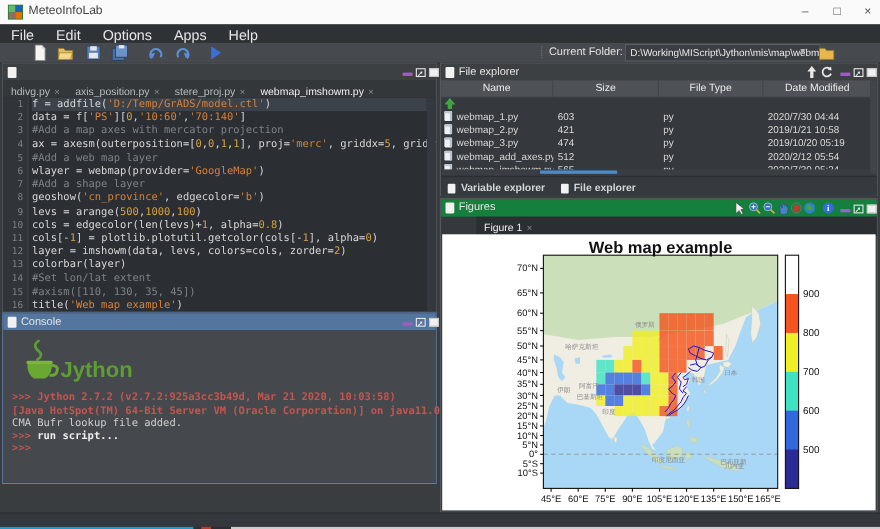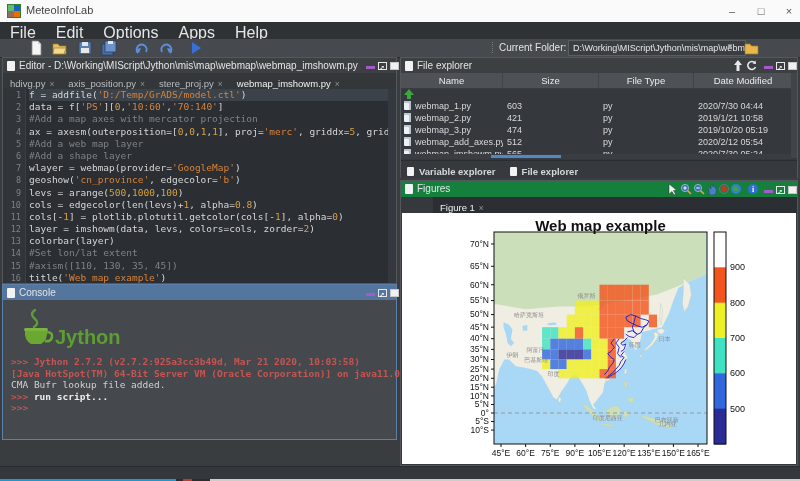--- a/index.html
+++ b/index.html
@@ -5,21 +5,21 @@
   html,body{margin:0;padding:0;background:#222;}
   #app{position:relative;width:800px;height:481px;overflow:hidden;background:#3a3d40;
        font-family:"Liberation Sans",sans-serif;-webkit-font-smoothing:antialiased;}
   .abs{position:absolute;}
   
   #titlebar{left:0;top:0;width:800px;height:22px;background:#fafafa;border-bottom:1px solid #d8d8d8;}
   #titlebar .title{left:26px;top:4px;font-size:11px;color:#444;}
   .winbtn{top:2px;width:22px;height:18px;text-align:center;font-size:11px;color:#555;line-height:18px;}
   
   #menubar{left:0;top:22px;width:800px;height:17px;background:#2e3235;}
-  .menu-item{display:inline-block;padding:2px 10px;font-size:16px;color:#e6e6e6;}
+  .menu-item{display:inline-block;padding:2px 10px;font-size:13px;color:#e6e6e6;}
   
   #toolbar{left:0;top:39px;width:800px;height:18px;background:#46494d;border-bottom:1px solid #2c2f32;}
   .tbicon{top:1px;width:16px;height:16px;}
   #cf-label{left:492px;top:3px;font-size:10px;color:#e3e3e3;border-left:1px dotted #777;padding-left:6px;}
   #cf-combo{left:568px;top:1px;width:172px;height:14px;background:#3a3e42;border:1px solid #5a5e63;color:#e8e8e8;
             font-size:9px;line-height:14px;padding-left:4px;overflow:hidden;white-space:nowrap;}
   #cf-chevron{left:726px;top:4px;width:10px;height:8px;color:#aeb2b6;font-size:8px;line-height:8px;}
   
   .panel{background:#35393d;border:1px solid #54585c;box-sizing:border-box;}
   .panel-header{position:absolute;left:0;top:0;right:0;height:15px;background:#3c4043;color:#e4e4e4;
@@ -135,21 +135,20 @@
     <div id="cf-combo" class="abs">D:\Working\MIScript\Jython\mis\map\webmap</div>
     <div id="cf-chevron" class="abs">▼</div>
     <svg class="abs tbicon" style="left:744px">
       <path d="M1 4 h5 l1.5 2 H14 v8 H1 z" fill="#e8b64c" stroke="#9a7b2d" stroke-width="0.7"></path>
     </svg>
   </div>
 
   <div id="editor" class="abs panel">
     <div class="panel-header">
       <span class="ph-doc"></span>
-      <span class="ph-title">Editor - D:\Working\MIScript\Jython\mis\map\webmap\webmap_imshowm.py</span>
       <span class="ctl ctl-min" style="left:363px"></span>
       <span class="ctl ctl-det" style="left:375px"></span>
       <span class="ctl ctl-max" style="left:387px"></span>
     </div>
     <div id="ed-tabs"><span class="ed-tab"><span>hdivg.py</span><span class="x">×</span></span><span class="ed-tab"><span>axis_position.py</span><span class="x">×</span></span><span class="ed-tab"><span>stere_proj.py</span><span class="x">×</span></span><span class="ed-tab active"><span>webmap_imshowm.py</span><span class="x">×</span></span></div>
     <div id="ed-body">
       <div id="gutter">
           <div class="gut-num">1</div>
           <div class="gut-num">2</div>
           <div class="gut-num">3</div>
@@ -166,22 +165,22 @@
           <div class="gut-num">14</div>
           <div class="gut-num">15</div>
           <div class="gut-num">16</div>
         </div>
       <div id="code">
           <div class="code-line cur"><span class="tk-d">f = addfile(</span><span class="tk-s">'D:/Temp/GrADS/model.ctl'</span><span class="tk-d">)</span></div>
           <div class="code-line"><span class="tk-d">data = f[</span><span class="tk-s">'PS'</span><span class="tk-d">][</span><span class="tk-n">0</span><span class="tk-d">,</span><span class="tk-s">'10:60'</span><span class="tk-d">,</span><span class="tk-s">'70:140'</span><span class="tk-d">]</span></div>
           <div class="code-line"><span class="tk-c">#Add a map axes with mercator projection</span></div>
           <div class="code-line"><span class="tk-d">ax = axesm(outerposition=[</span><span class="tk-n">0</span><span class="tk-d">,</span><span class="tk-n">0</span><span class="tk-d">,</span><span class="tk-n">1</span><span class="tk-d">,</span><span class="tk-n">1</span><span class="tk-d">], proj=</span><span class="tk-s">'merc'</span><span class="tk-d">, griddx=</span><span class="tk-n">5</span><span class="tk-d">, griddy=</span></div>
           <div class="code-line"><span class="tk-c">#Add a web map layer</span></div>
+          <div class="code-line"><span class="tk-d">wlayer = webmap(provider=</span><span class="tk-s">'GoogleMap'</span><span class="tk-d">)</span></div>
           <div class="code-line"><span class="tk-c">#Add a shape layer</span></div>
-          <div class="code-line"><span class="tk-d">wlayer = webmap(provider=</span><span class="tk-s">'GoogleMap'</span><span class="tk-d">)</span></div>
           <div class="code-line"><span class="tk-d">geoshow(</span><span class="tk-s">'cn_province'</span><span class="tk-d">, edgecolor=</span><span class="tk-s">'b'</span><span class="tk-d">)</span></div>
           <div class="code-line"><span class="tk-d">levs = arange(</span><span class="tk-n">500</span><span class="tk-d">,</span><span class="tk-n">1000</span><span class="tk-d">,</span><span class="tk-n">100</span><span class="tk-d">)</span></div>
           <div class="code-line"><span class="tk-d">cols = edgecolor(len(levs)+</span><span class="tk-n">1</span><span class="tk-d">, alpha=</span><span class="tk-n">0.8</span><span class="tk-d">)</span></div>
           <div class="code-line"><span class="tk-d">cols[-</span><span class="tk-n">1</span><span class="tk-d">] = plotlib.plotutil.getcolor(cols[-</span><span class="tk-n">1</span><span class="tk-d">], alpha=</span><span class="tk-n">0</span><span class="tk-d">)</span></div>
           <div class="code-line"><span class="tk-d">layer = imshowm(data, levs, colors=cols, zorder=</span><span class="tk-n">2</span><span class="tk-d">)</span></div>
           <div class="code-line"><span class="tk-d">colorbar(layer)</span></div>
           <div class="code-line"><span class="tk-c">#Set lon/lat extent</span></div>
           <div class="code-line"><span class="tk-c">#axism([110, 130, 35, 45])</span></div>
           <div class="code-line"><span class="tk-d">title(</span><span class="tk-s">'Web map example'</span><span class="tk-d">)</span></div>
         </div>

